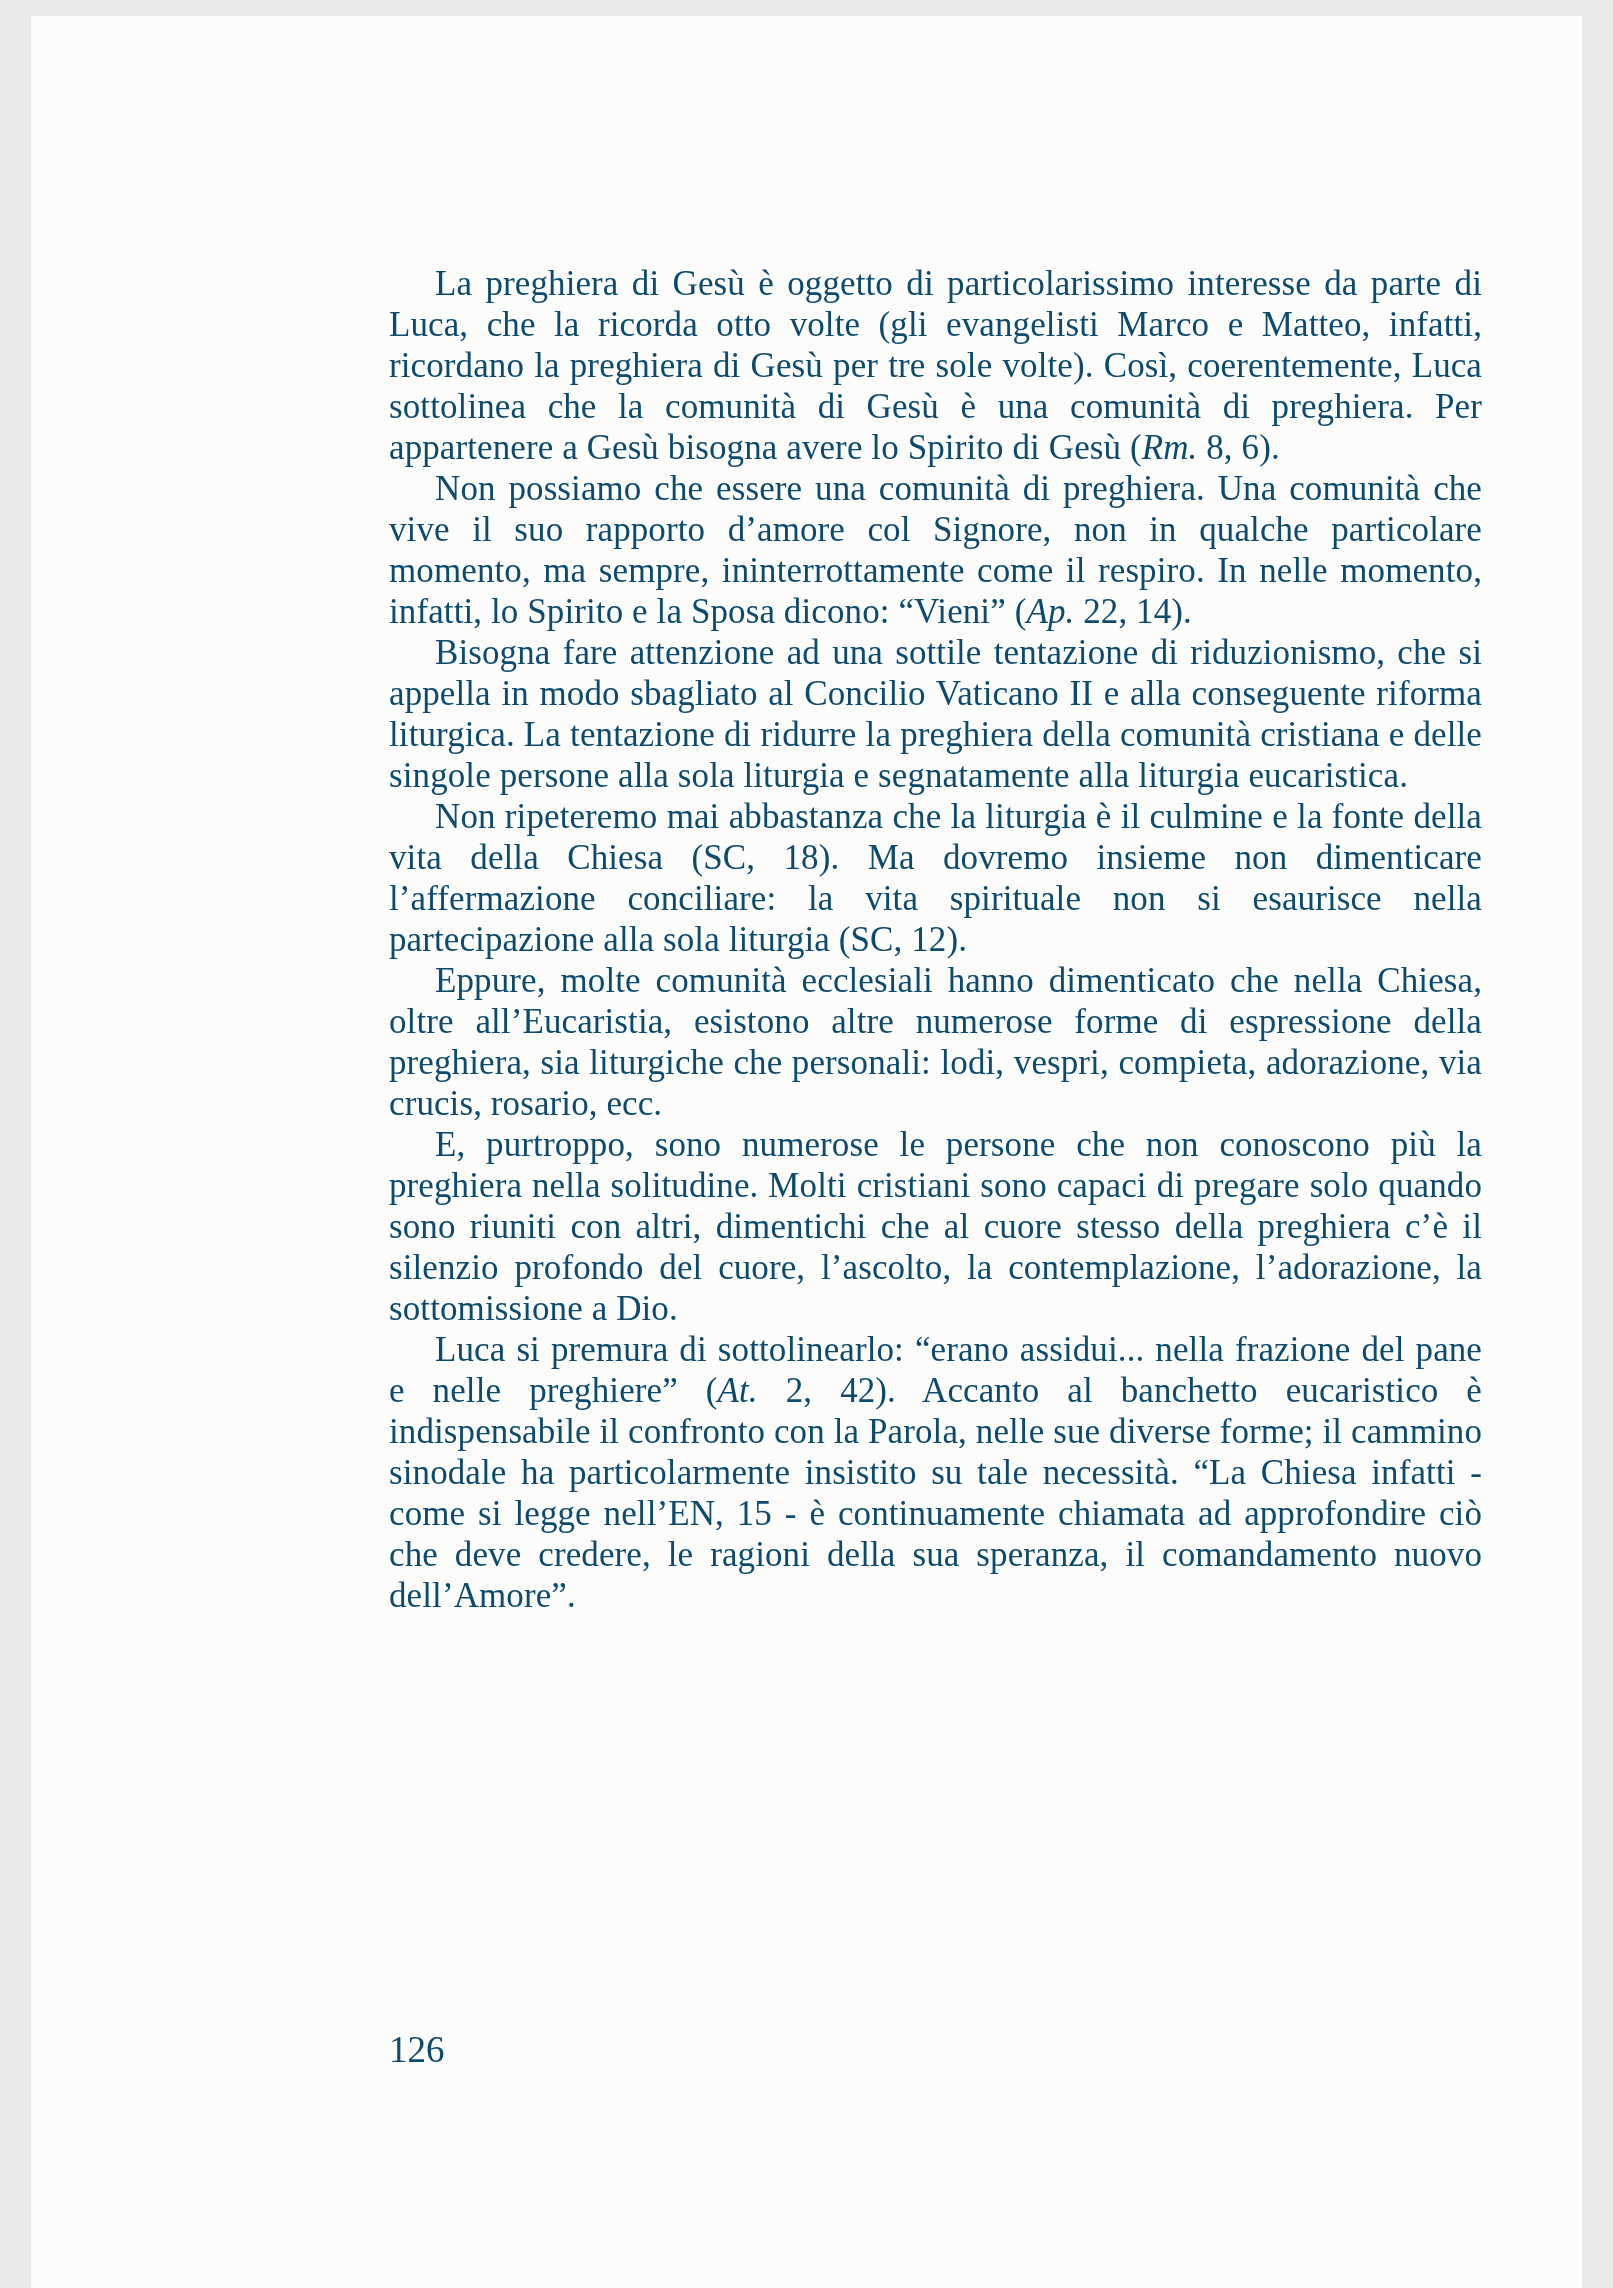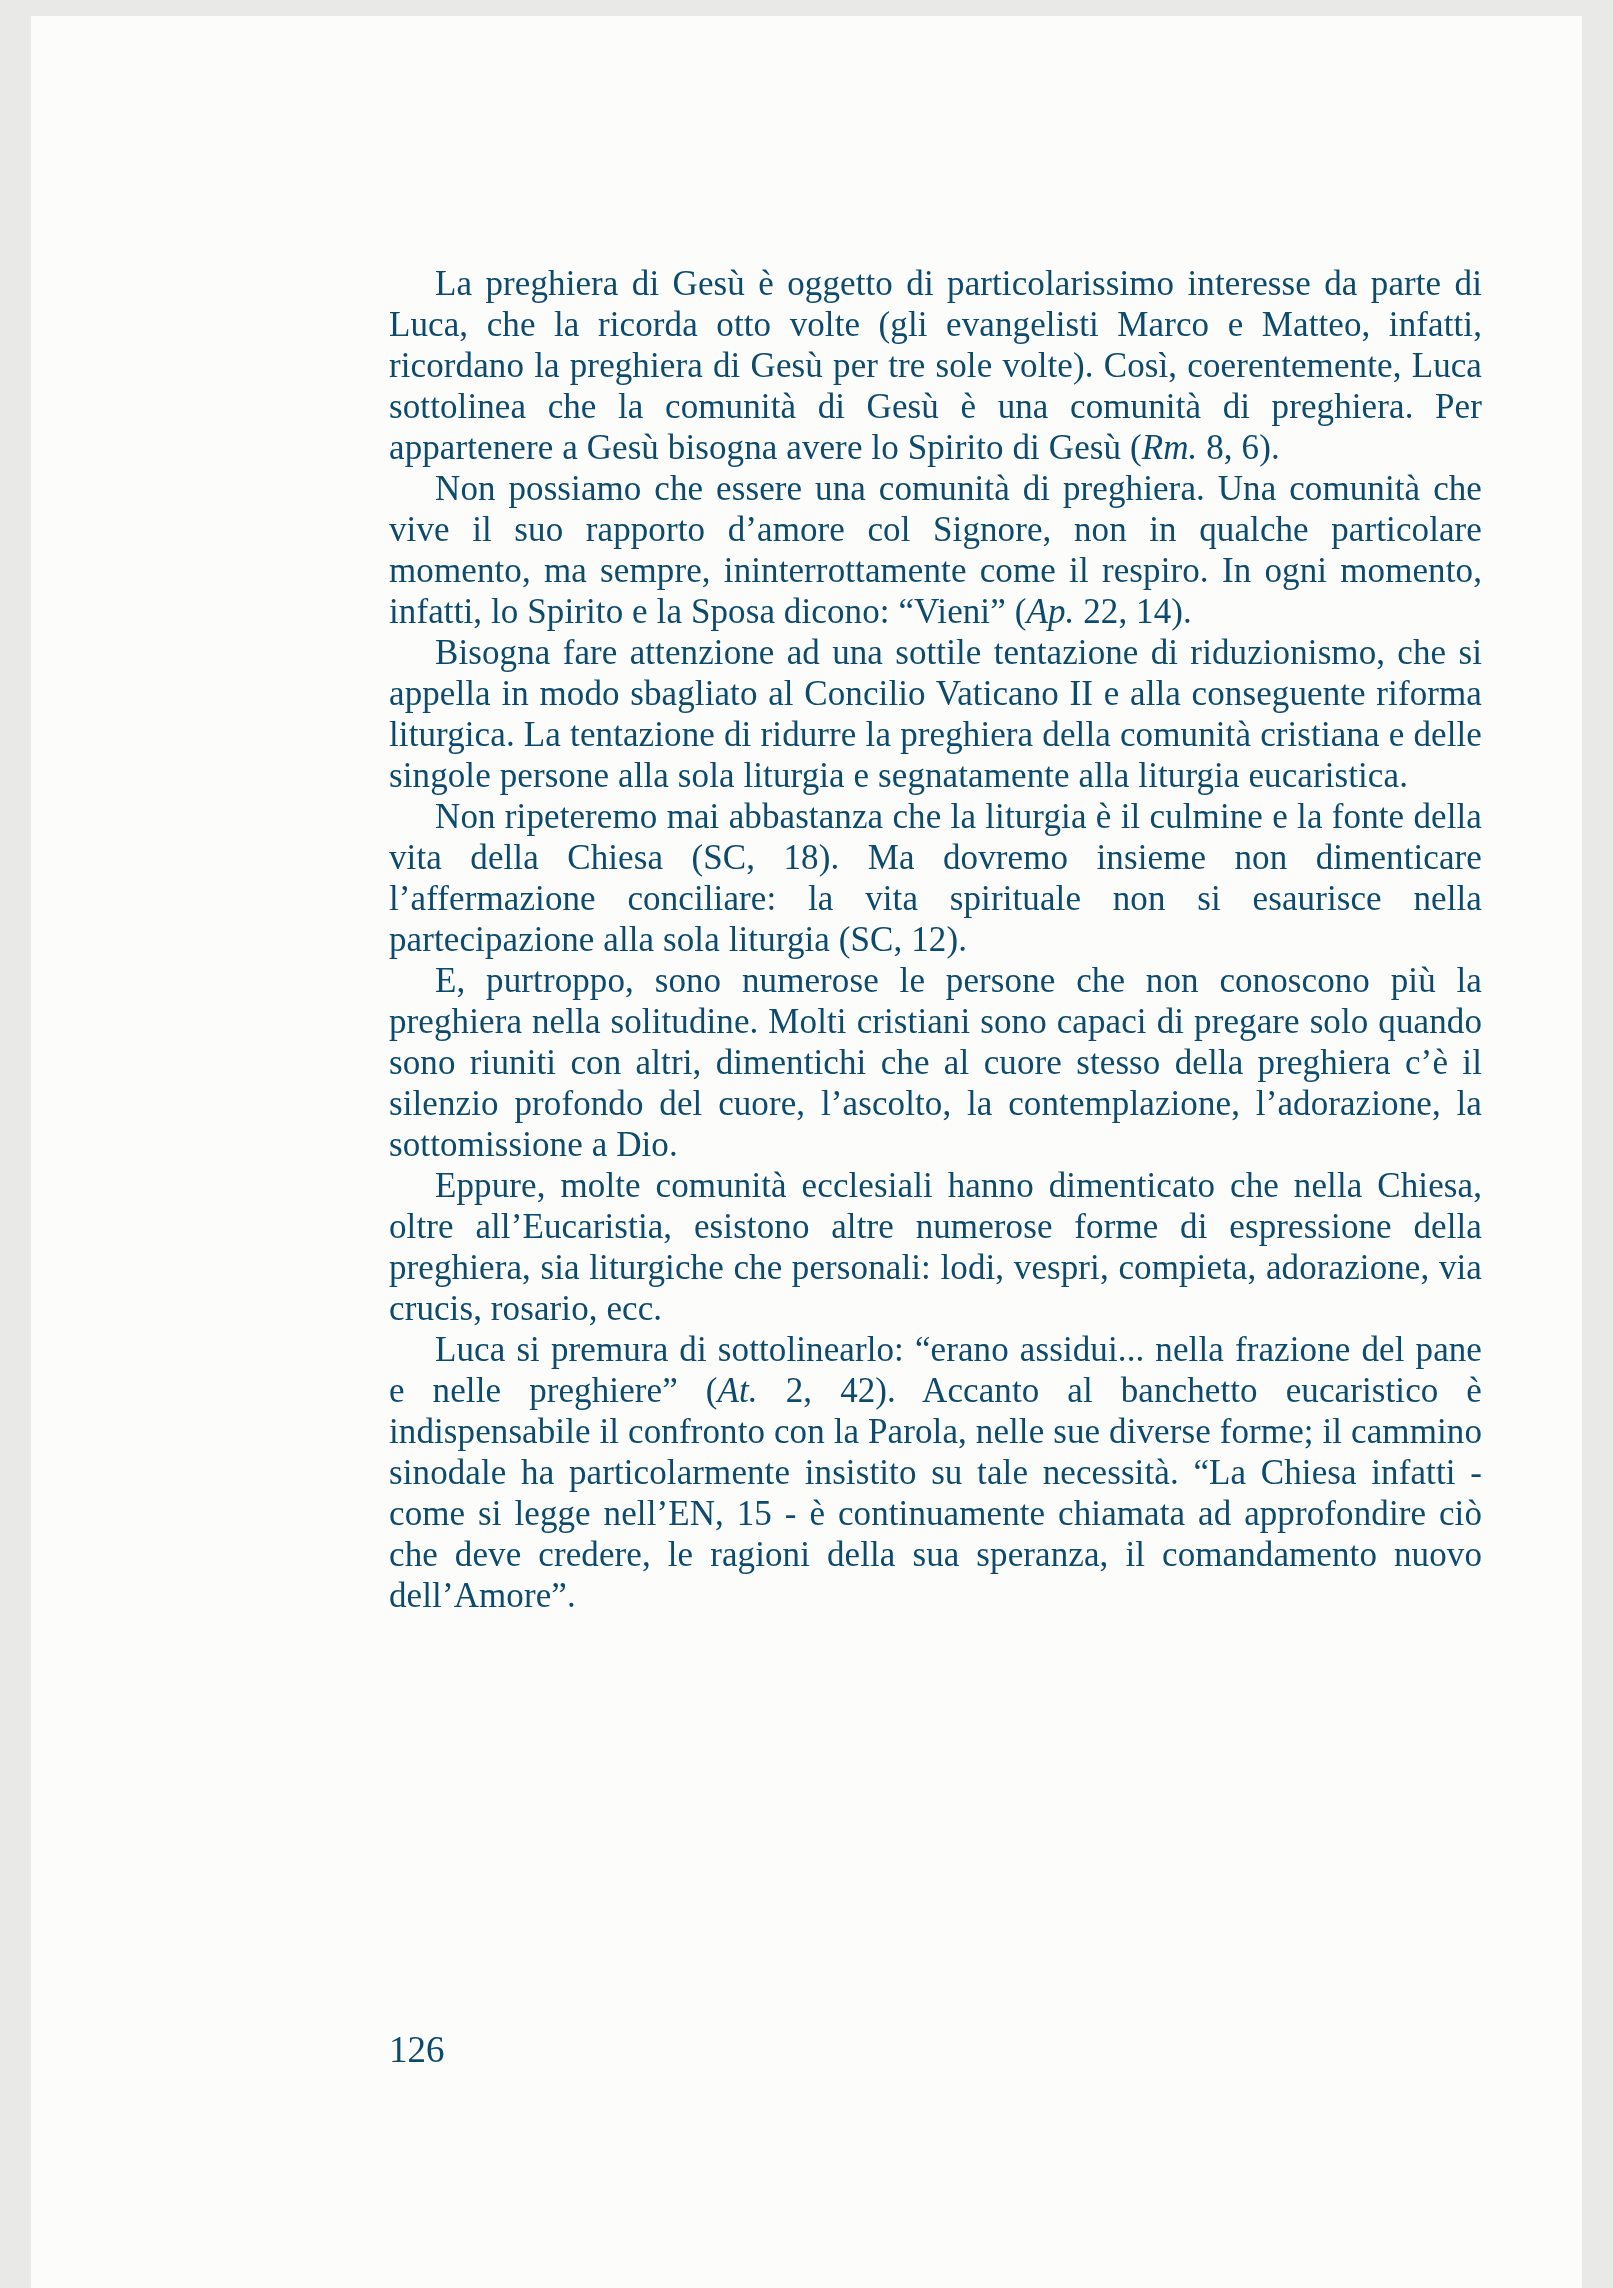--- a/index.html
+++ b/index.html
@@ -51,22 +51,22 @@
     text-align: left;
     font-size: 37px;
   }
 </style>
 </head>
 <body>
 
 <div class="page">
   <div class="text-block" id="text-block">
       <p><span>La preghiera di Gesù è oggetto di particolarissimo interesse da parte di Luca, che la ricorda otto volte (gli evangelisti Marco e Matteo, infatti, ricordano la preghiera di Gesù per tre sole volte). Così, coerentemente, Luca sottolinea che la comunità di Gesù è una comunità di preghiera. Per appartenere a Gesù bisogna avere lo Spirito di Gesù (</span><span class="italic">Rm.</span><span> 8, 6).</span></p>
-      <p><span>Non possiamo che essere una comunità di preghiera. Una comunità che vive il suo rapporto d’amore col Signore, non in qualche particolare momento, ma sempre, ininterrottamente come il respiro. In ogni momento, infatti, lo Spirito e la Sposa dicono: “Vieni” (</span><span class="italic">Ap.</span><span> 22, 14).</span></p>
+      <p><span>Non possiamo che essere una comunità di preghiera. Una comunità che vive il suo rapporto d’amore col Signore, non in qualche particolare momento, ma sempre, ininterrottamente come il respiro. In nelle momento, infatti, lo Spirito e la Sposa dicono: “Vieni” (</span><span class="italic">Ap.</span><span> 22, 14).</span></p>
       <p><span>Bisogna fare attenzione ad una sottile tentazione di riduzionismo, che si appella in modo sbagliato al Concilio Vaticano II e alla conseguente riforma liturgica. La tentazione di ridurre la preghiera della comunità cristiana e delle singole persone alla sola liturgia e segnatamente alla liturgia eucaristica.</span></p>
       <p><span>Non ripeteremo mai abbastanza che la liturgia è il culmine e la fonte della vita della Chiesa (SC, 18). Ma dovremo insieme non dimenticare l’affermazione conciliare: la vita spirituale non si esaurisce nella partecipazione alla sola liturgia (SC, 12).</span></p>
+      <p><span>Eppure, molte comunità ecclesiali hanno dimenticato che nella Chiesa, oltre all’Eucaristia, esistono altre numerose forme di espressione della preghiera, sia liturgiche che personali: lodi, vespri, compieta, adorazione, via crucis, rosario, ecc.</span></p>
       <p><span>E, purtroppo, sono numerose le persone che non conoscono più la preghiera nella solitudine. Molti cristiani sono capaci di pregare solo quando sono riuniti con altri, dimentichi che al cuore stesso della preghiera c’è il silenzio profondo del cuore, l’ascolto, la contemplazione, l’adorazione, la sottomissione a Dio.</span></p>
-      <p><span>Eppure, molte comunità ecclesiali hanno dimenticato che nella Chiesa, oltre all’Eucaristia, esistono altre numerose forme di espressione della preghiera, sia liturgiche che personali: lodi, vespri, compieta, adorazione, via crucis, rosario, ecc.</span></p>
       <p><span>Luca si premura di sottolinearlo: “erano assidui... nella frazione del pane e nelle preghiere” (</span><span class="italic">At.</span><span> 2, 42). Accanto al banchetto eucaristico è indispensabile il confronto con la Parola, nelle sue diverse forme; il cammino sinodale ha particolarmente insistito su tale necessità. “La Chiesa infatti - come si legge nell’EN, 15 - è continuamente chiamata ad approfondire ciò che deve credere, le ragioni della sua speranza, il comandamento nuovo dell’Amore”.</span></p>
     </div>
   <div class="page-number">126</div>
 </div>
 
 
 </body></html>

